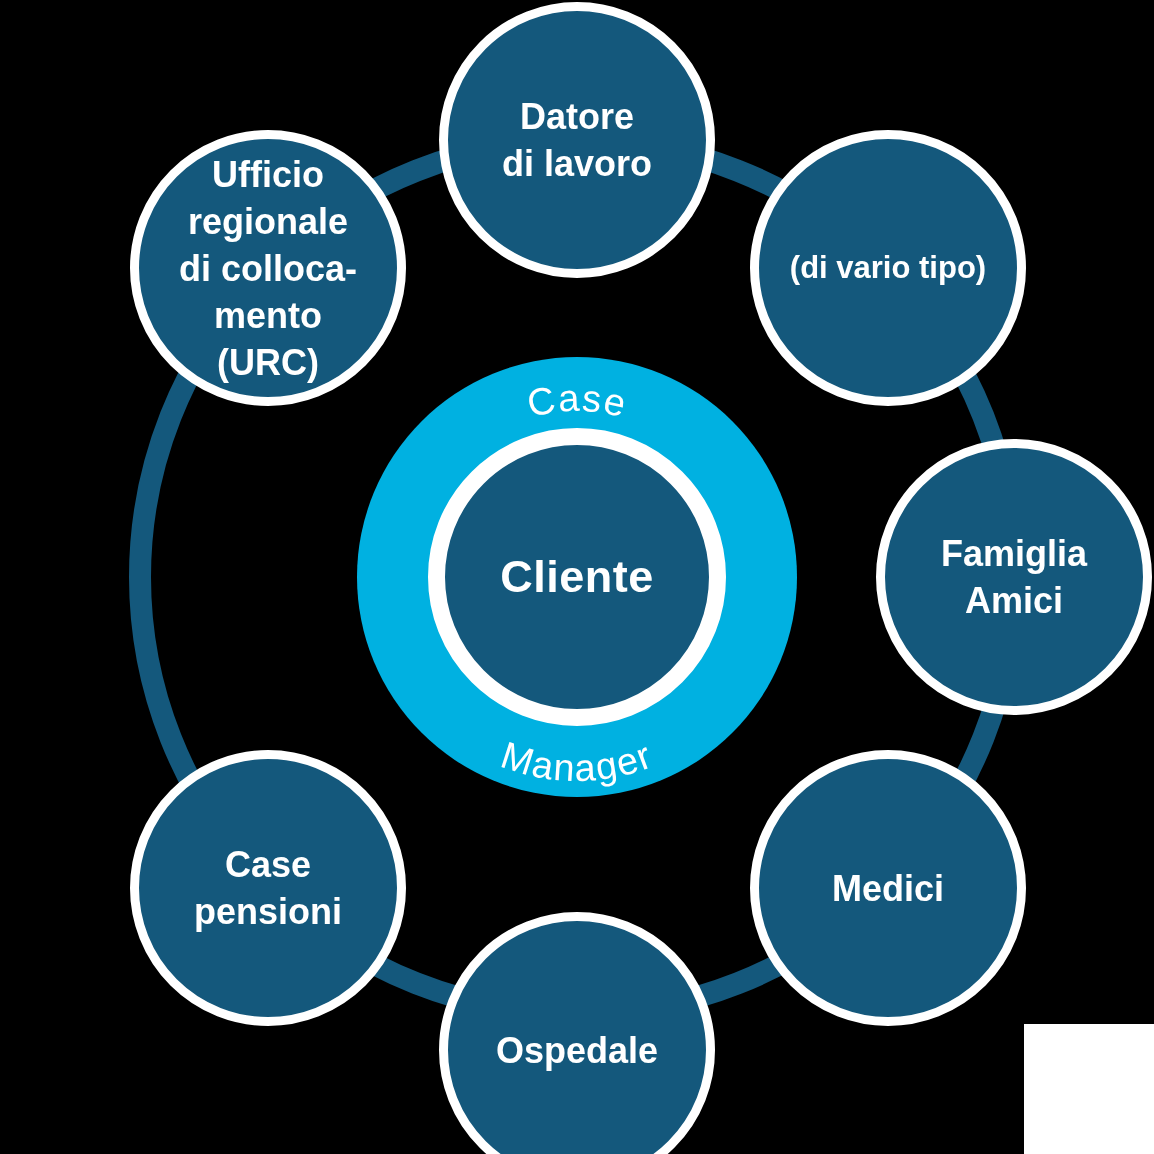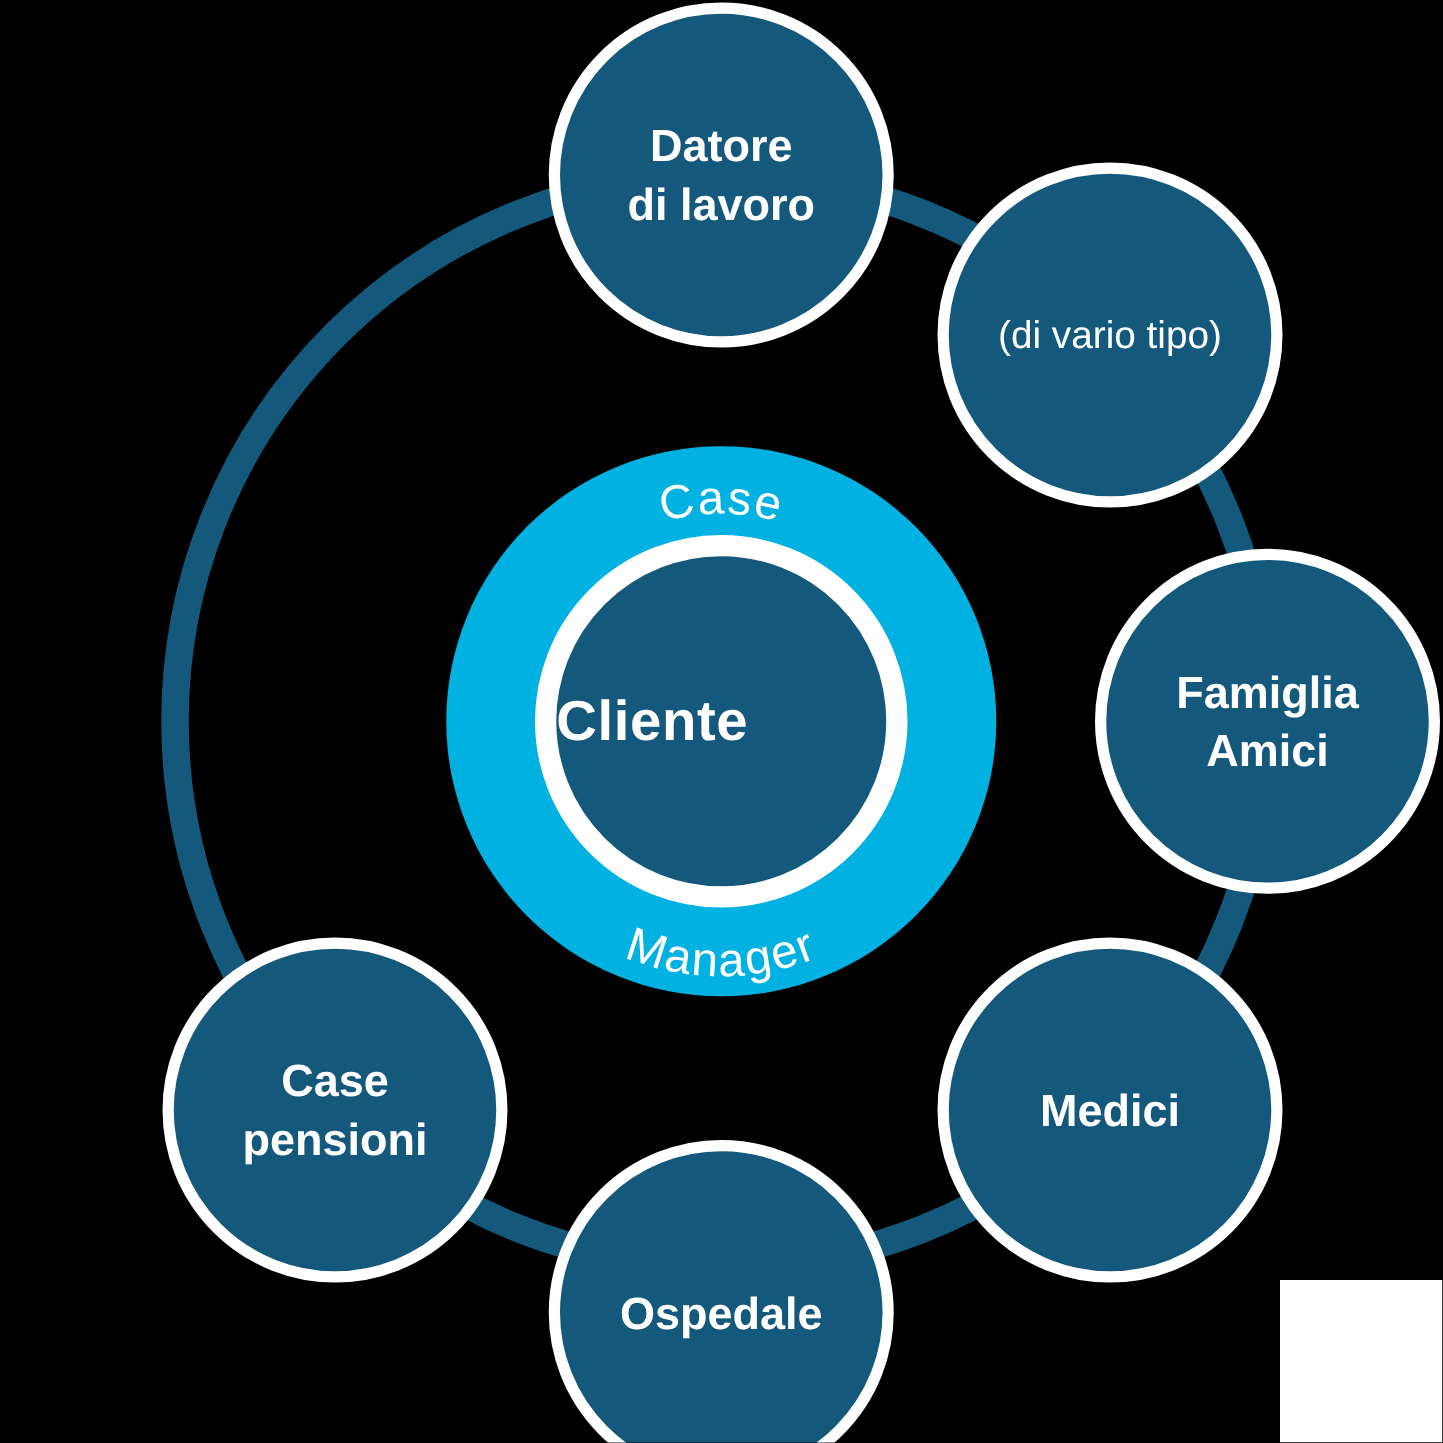--- a/index.html
+++ b/index.html
@@ -23,21 +23,21 @@
 
   
   .hub{
     position:absolute;left:357px;top:357px;width:440px;height:440px;
     border-radius:50%;background:var(--cyan);
     display:flex;align-items:center;justify-content:center;z-index:2;
   }
   .hub-inner{
     width:298px;height:298px;border:17px solid var(--white);
     border-radius:50%;background:var(--dark);
-    display:flex;align-items:center;
+    display:flex;align-items:center;justify-content:center;
   }
   .hub-inner .center-label{
     color:var(--white);font-weight:700;font-size:45px;letter-spacing:0.5px;
   }
   .curved-label{
     fill:var(--white);font-family:"Liberation Sans", sans-serif;
     font-size:38px;font-weight:400;letter-spacing:1.5px;
   }
 
   
@@ -46,21 +46,21 @@
     border:9px solid var(--white);border-radius:50%;
     background:var(--dark);
     display:flex;flex-direction:column;justify-content:center;
     text-align:center;z-index:4;
   }
   .node .label{
     color:var(--white);font-weight:700;font-size:36px;line-height:47px;
     white-space:pre-line;
   }
   .node .sublabel{
-    color:var(--white);font-weight:400;font-size:31px;line-height:40px;
+    color:var(--white);font-weight:700;font-size:31px;line-height:40px;
     white-space:pre-line;
   }
   .node-datore    {left:439px;top:2px;}
   .node-assicurazioni{left:750px;top:130px;}
   .node-famiglia  {left:876px;top:439px;}
   .node-medici    {left:750px;top:750px;}
   .node-ospedale  {left:439px;top:912px;}
   .node-cassa     {left:130px;top:750px;}
   .node-invalidita{left:2px;top:439px;}
   .node-urc       {left:130px;top:130px;}
@@ -119,16 +119,23 @@
   <div class="node node-ospedale">
     <span class="label">Ospedale</span>
   </div>
 
   <div class="node node-cassa">
     <span class="label">Case
 pensioni</span>
   </div>
 
 
+  <div class="node node-urc">
+    <span class="label">Ufficio
+regionale
+di colloca-
+mento
+(URC)</span>
+  </div>
 
   <div class="corner-block"></div>
 
 </div>
 
 </body></html>

